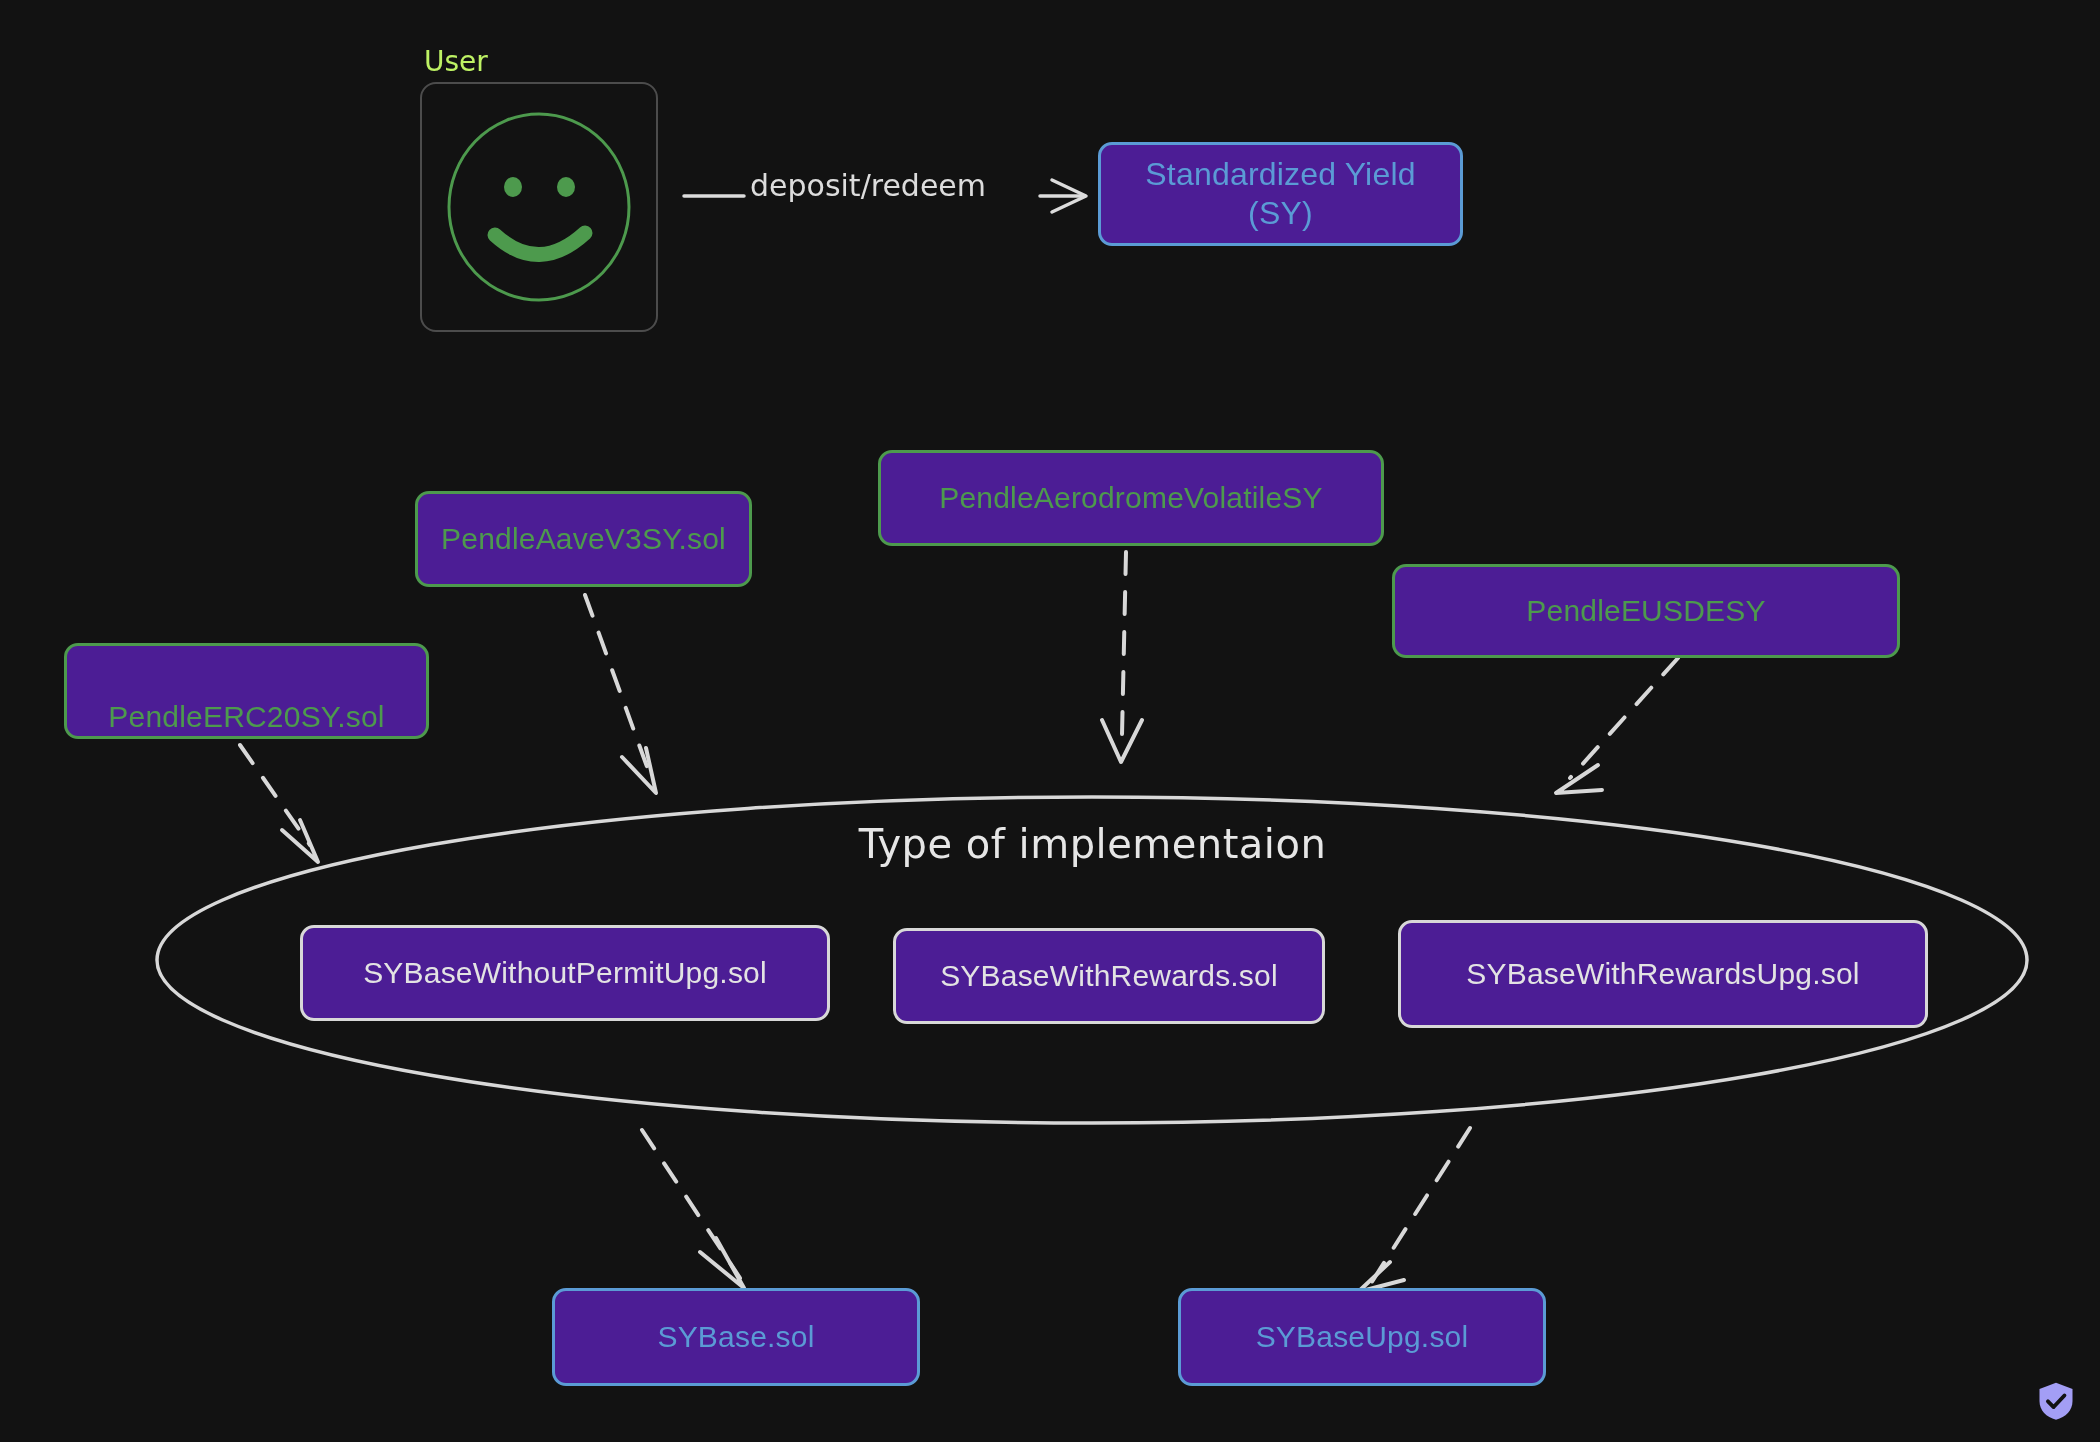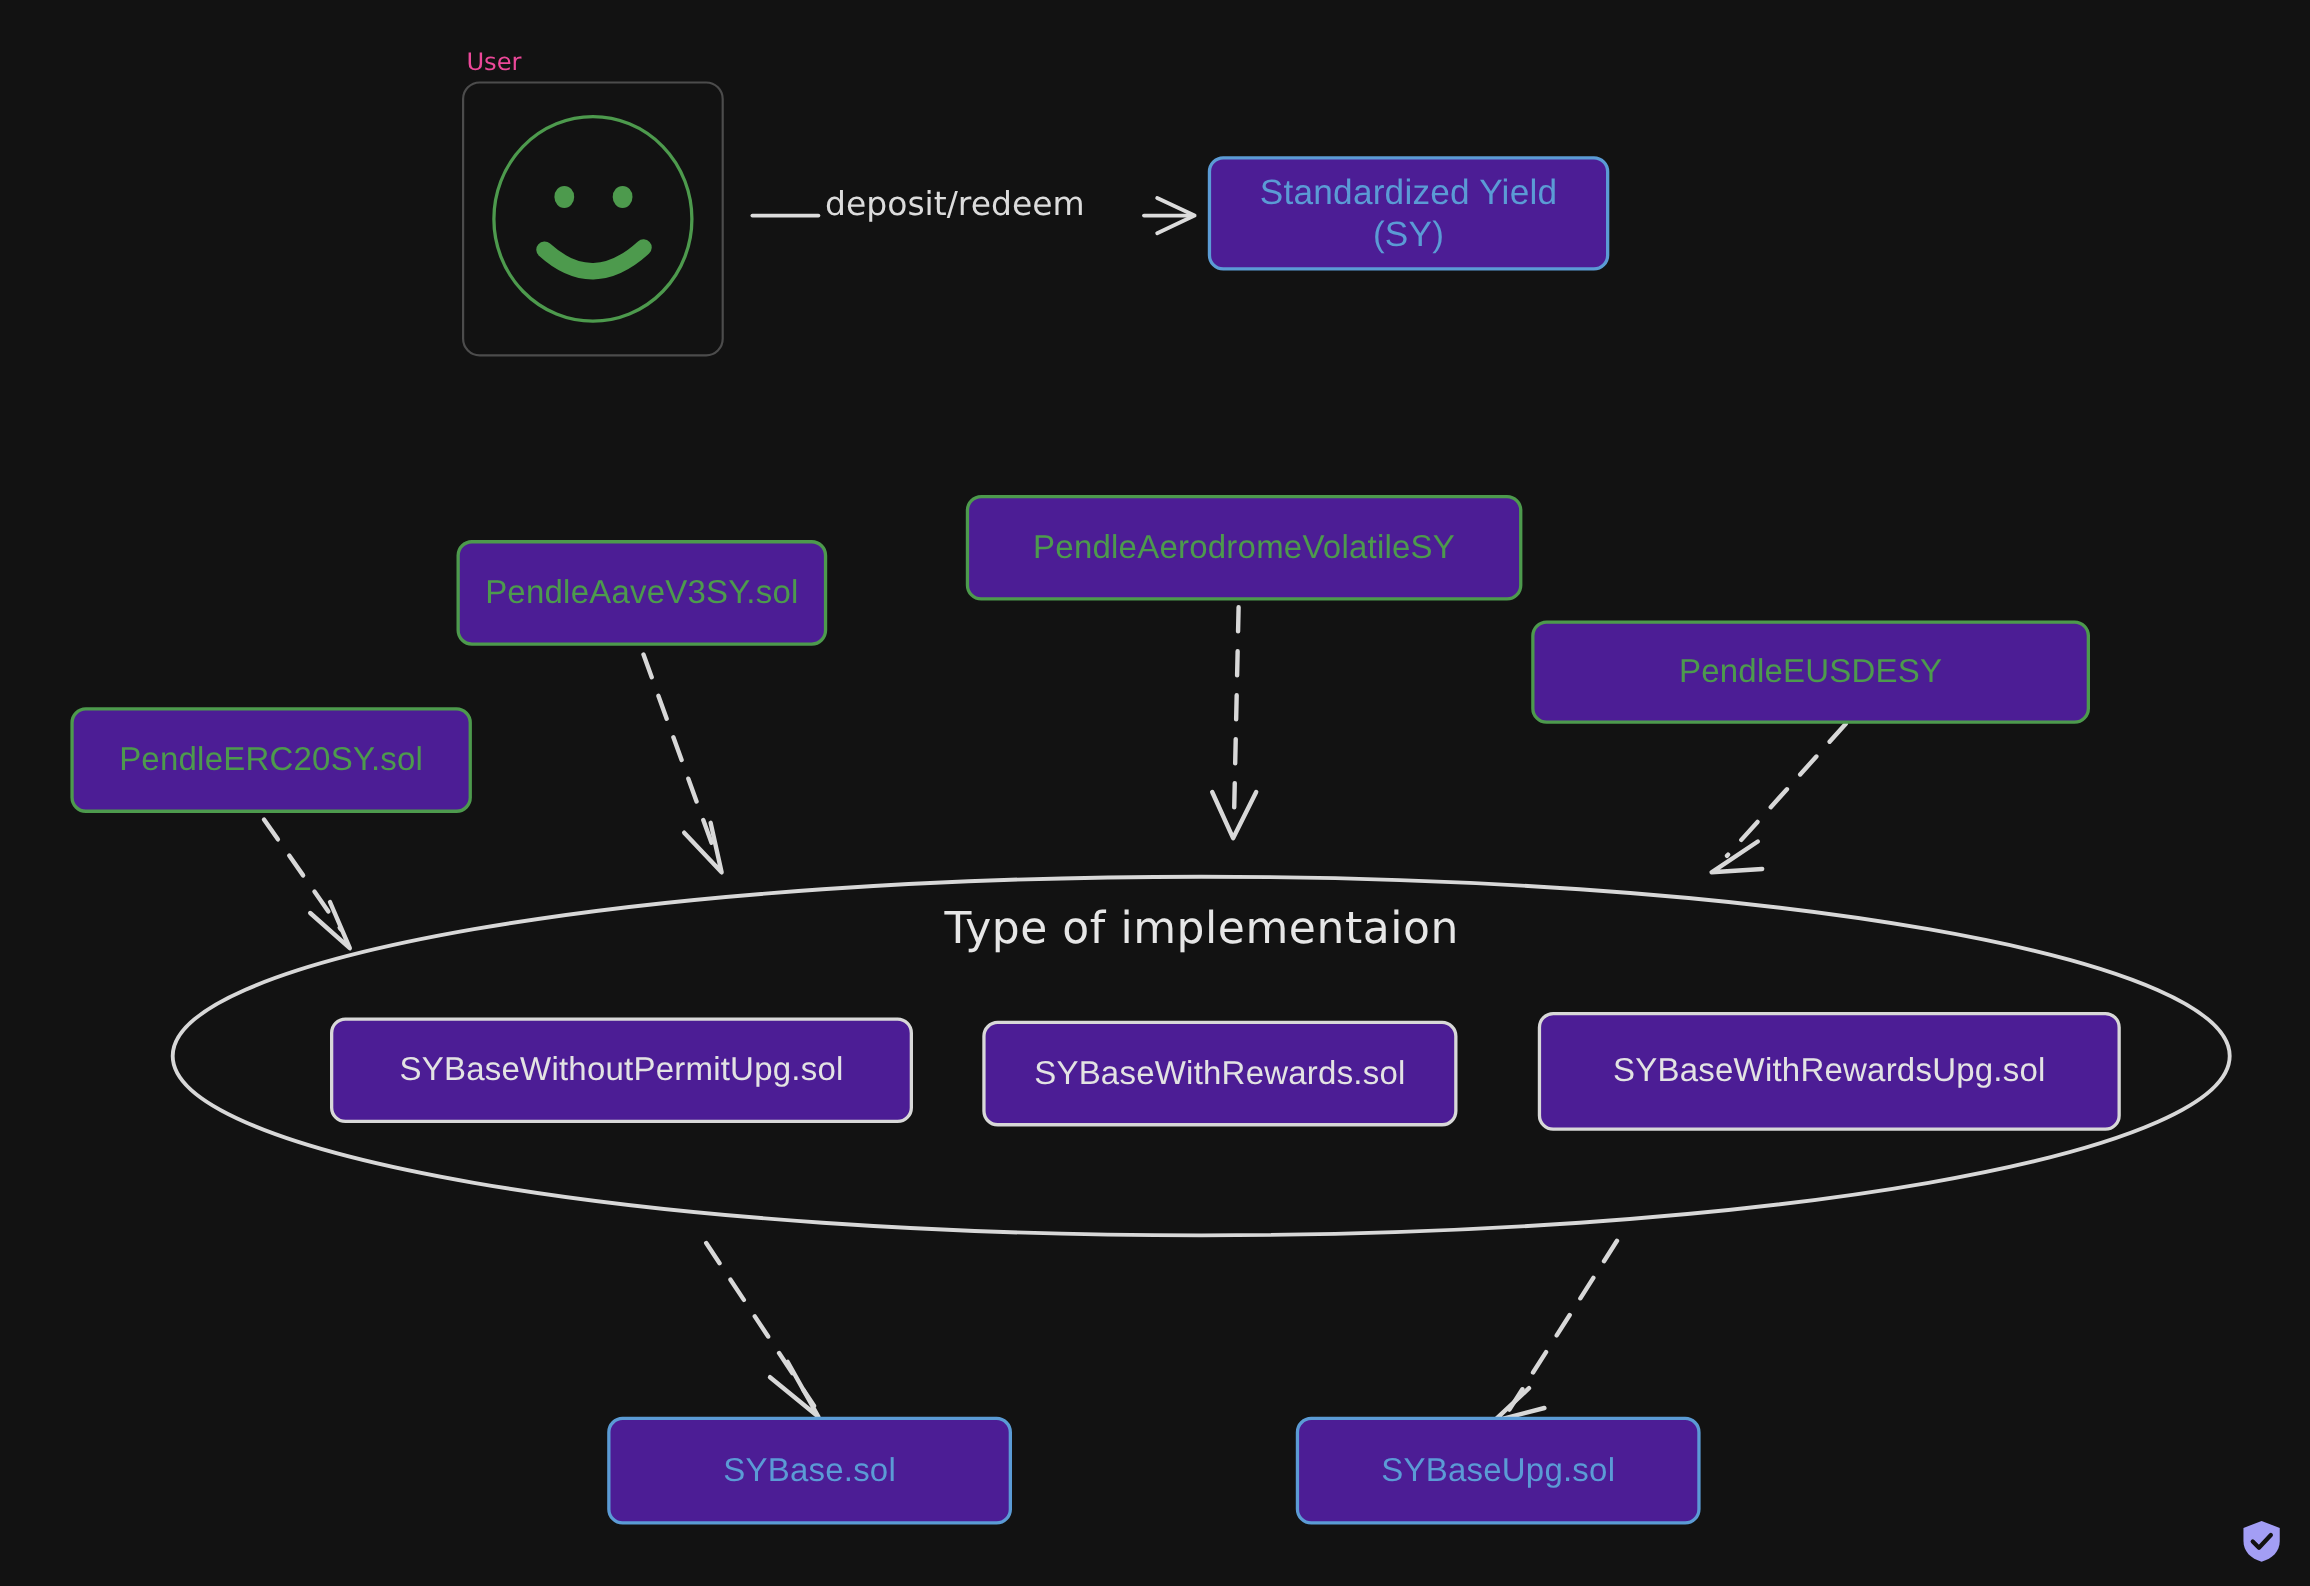--- a/index.html
+++ b/index.html
@@ -43,22 +43,22 @@
   .node.blue  { border-color: #5b9bd5; color: #5b9bd5; }
   .node.white { border-color: #d8d8d8; color: #e3e3e3; }
 
   
   #user-group {
     position: absolute;
     left: 420px; top: 45px;
     z-index: 4;
   }
   #user-label {
-    color: #ec4899;
-    font-size: 22px;
+    color: #bef264;
+    font-size: 28px;
     margin-left: 4px;
     margin-bottom: 4px;
     font-family: "DejaVu Sans", sans-serif;
   }
   #user-avatar-box {
     width: 238px; height: 250px;
     border: 2px solid #4c4c4c;
     border-radius: 16px;
     background: #121212;
     display: flex;
@@ -162,21 +162,21 @@
     </div>
   </div>
 
   <div id="deposit-label">deposit/redeem</div>
 
   <div class="node blue" style="left:1098px; top:142px; width:365px; height:104px; font-size:32px; flex-direction:column;">
     <span>Standardized Yield</span>
     <span>(SY)</span>
   </div>
 
-  <div class="node green" style="left:64px; top:643px; width:365px; height:96px; font-size:30px;">
+  <div class="node green" style="left:64px; top:643px; width:365px; height:96px; font-size:30px;align-items:flex-end;">
     <span>PendleERC20SY.sol</span>
   </div>
 
   <div class="node green" style="left:415px; top:491px; width:337px; height:96px; font-size:30px;">
     <span>PendleAaveV3SY.sol</span>
   </div>
 
   <div class="node green" style="left:878px; top:450px; width:506px; height:96px; font-size:30px;">
     <span>PendleAerodromeVolatileSY</span>
   </div>

